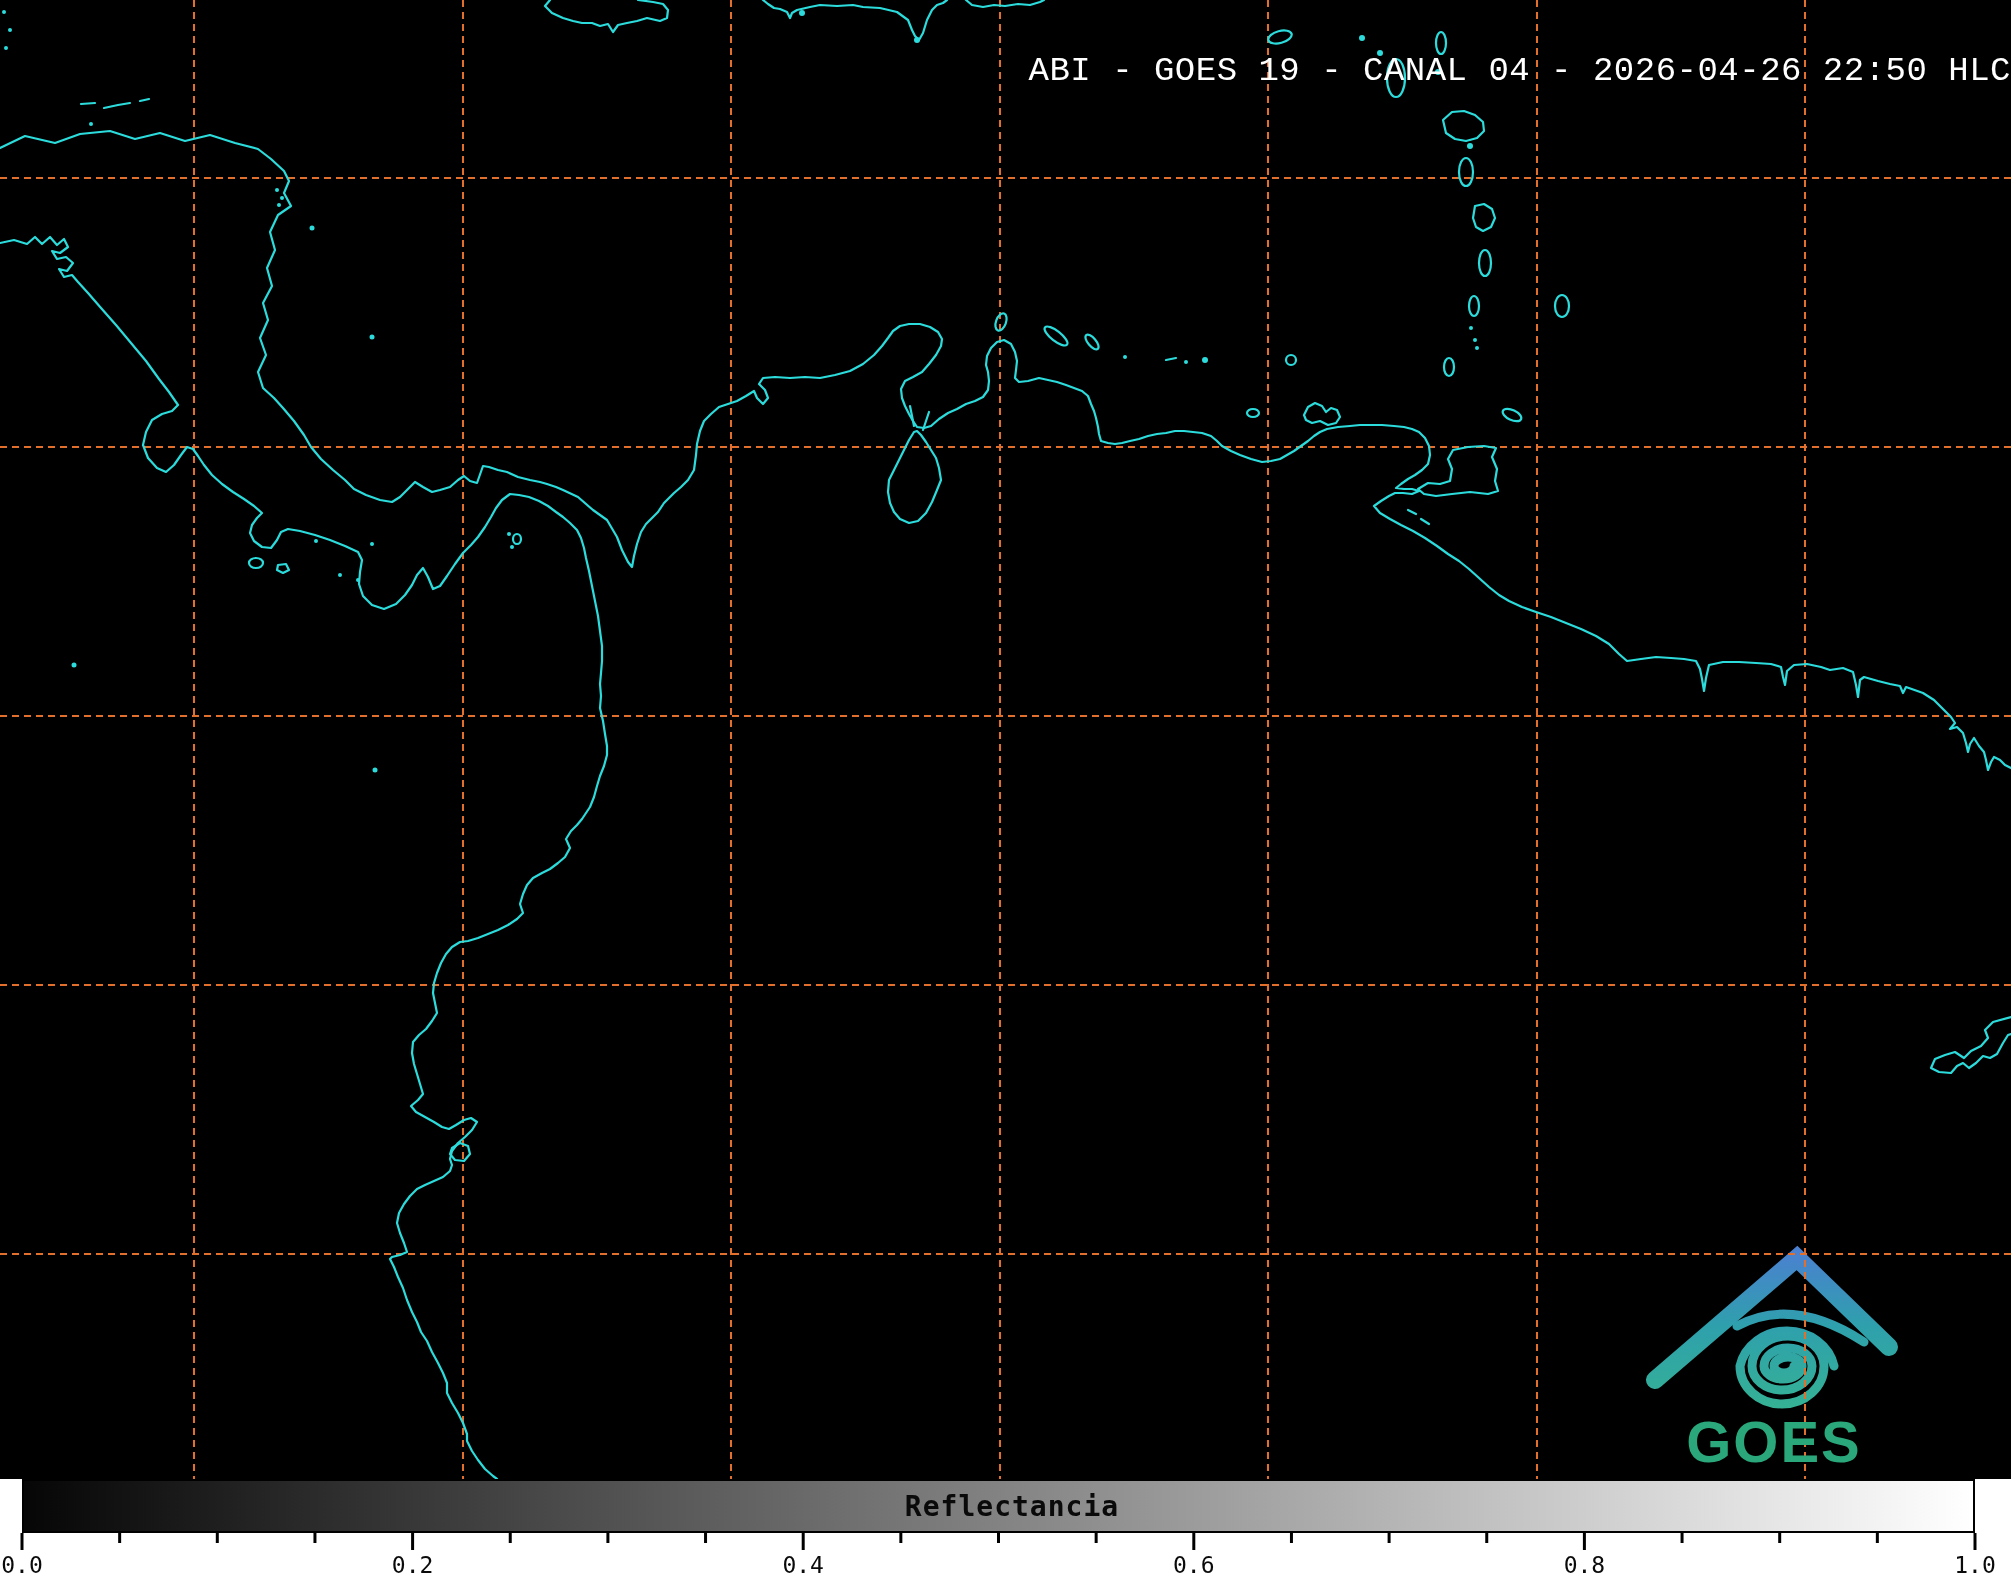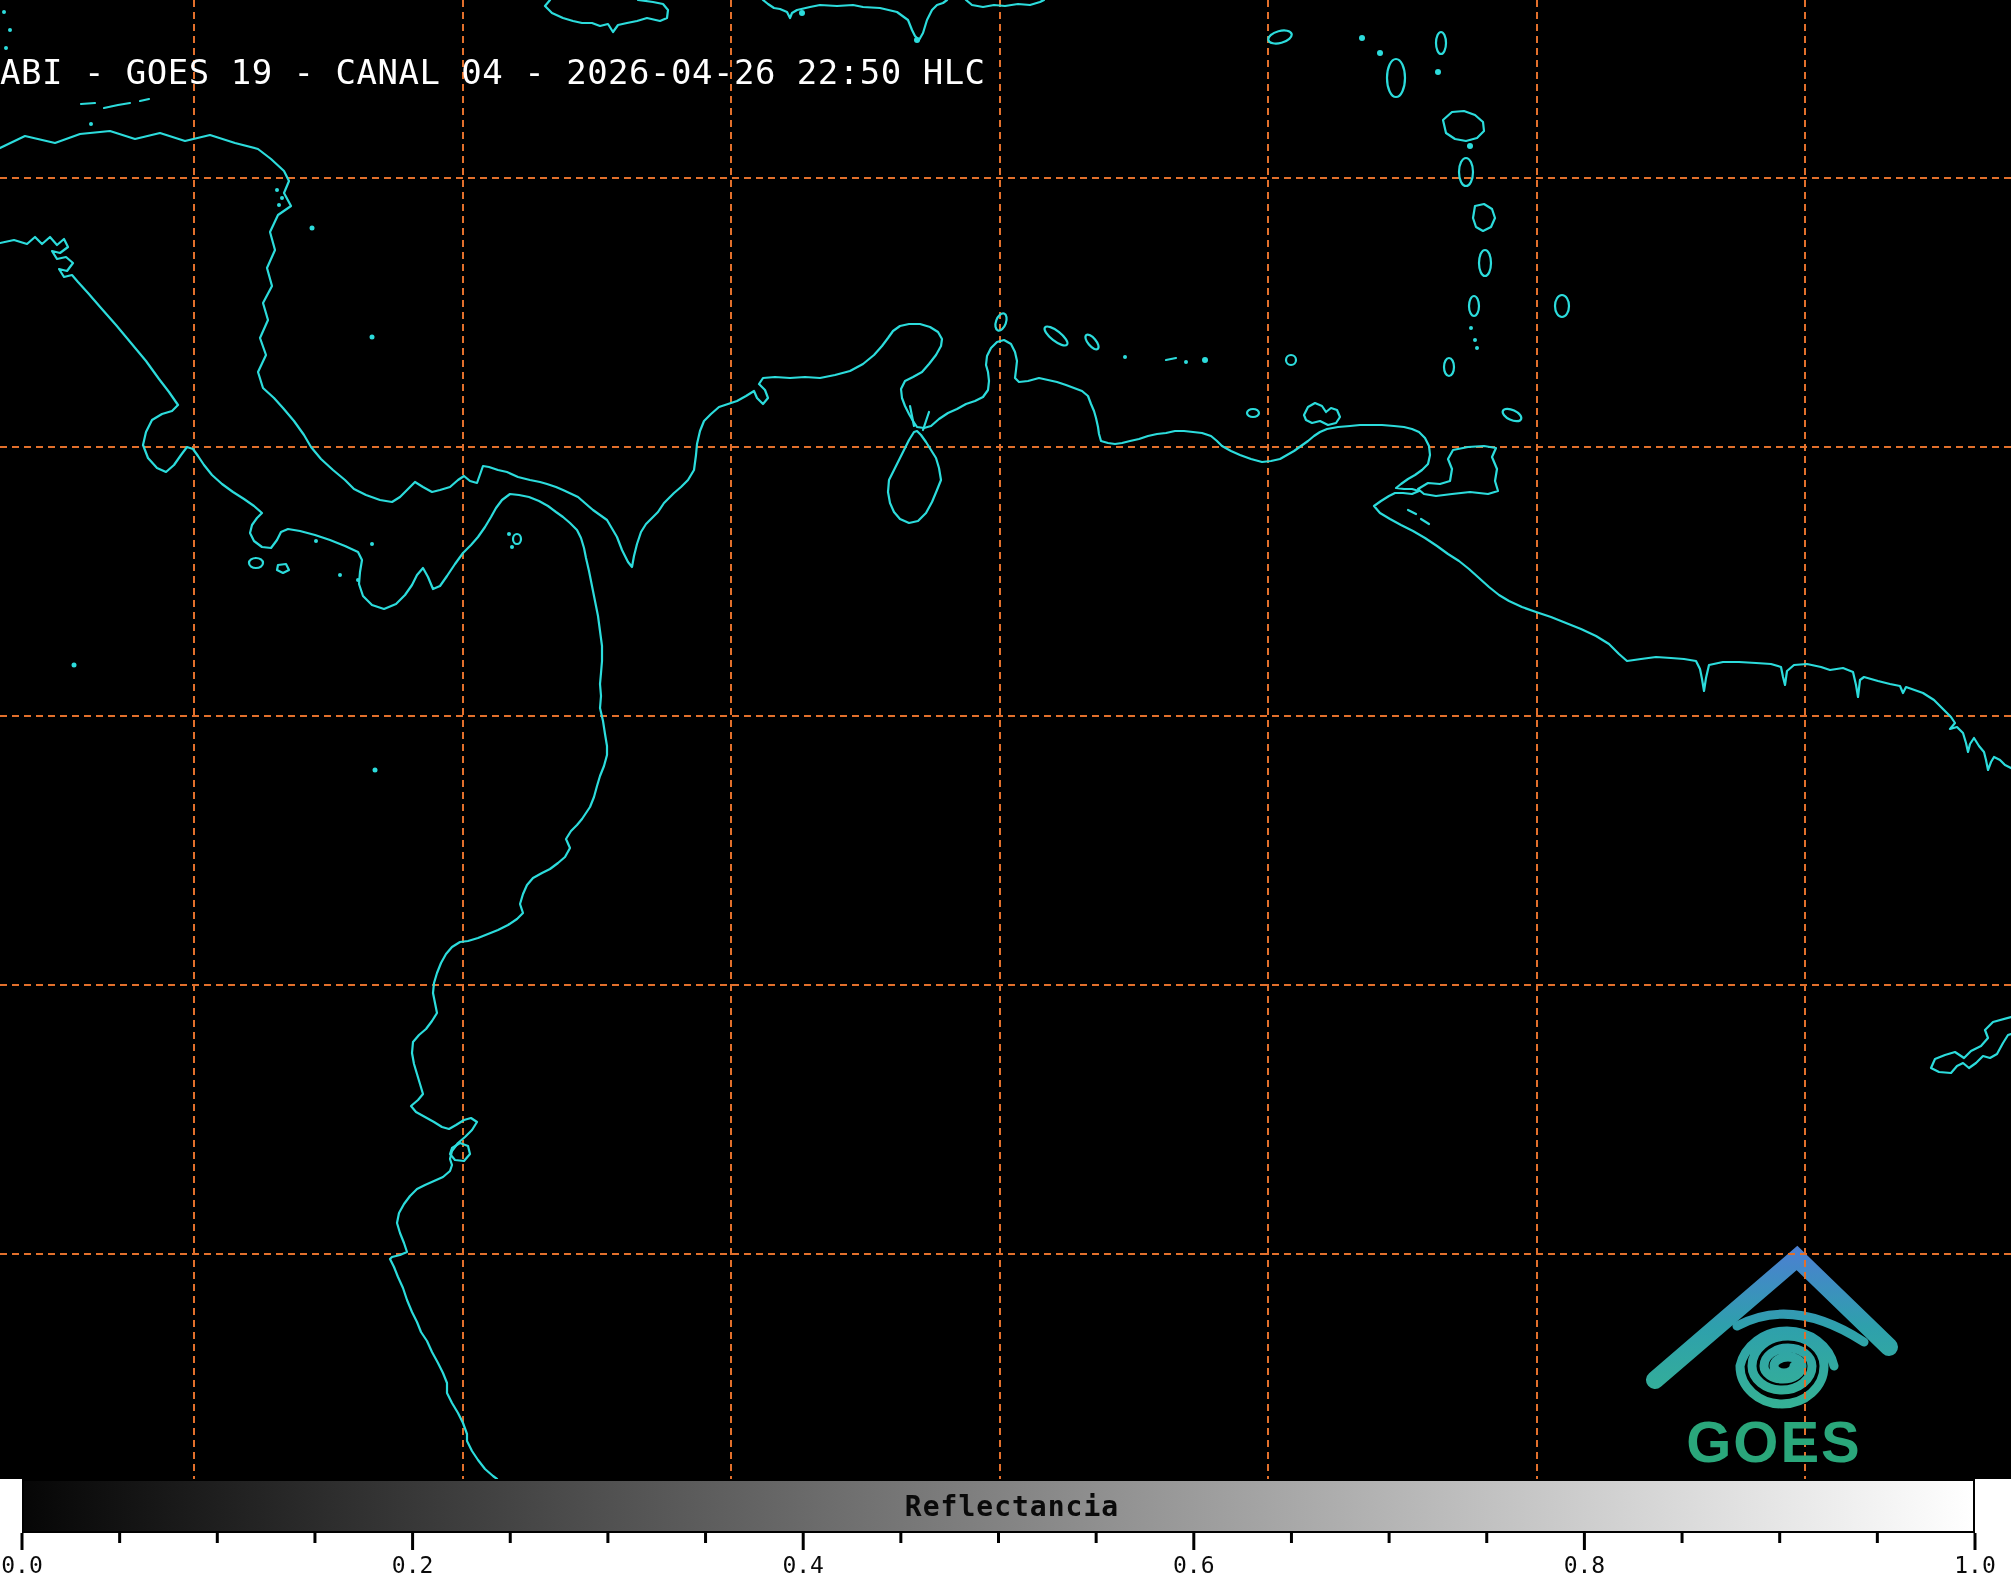--- a/index.html
+++ b/index.html
@@ -16,23 +16,24 @@
   #gridlines line{
     stroke:var(--grid,#e2702c);stroke-width:2;stroke-dasharray:7 5;
   }
   #coasts path, #islands path, #islands ellipse, #islands circle{
     fill:none;stroke:var(--coast,#2cdcdc);stroke-width:2.2;
     stroke-linejoin:round;stroke-linecap:round;
   }
   #dots circle{fill:var(--coast,#2cdcdc);stroke:none;}
   #logo-art path{fill:none;stroke-linecap:round;}
   .map-title{
-    position:absolute;left:0;top:52px;width:100%;text-align:left;
+    position:absolute;left:0;top:52px;width:100%;text-align:right;
     color:var(--title_text,#fff);font-size:34px;letter-spacing:0.5px;
     white-space:pre;
+    font-family:Liberation Mono, monospace;
   }
   .ideam-text{
     position:absolute;left:1662px;top:1408px;width:224px;text-align:center;
     font-family:"Liberation Sans", sans-serif;font-weight:bold;
     font-size:58px;letter-spacing:2px;color:var(--ideam_green,#2aa77b);
   }
   .cbar{
     position:absolute;left:22px;top:1479px;width:1953px;height:54px;
     box-sizing:border-box;border:2px solid #000;
     background:linear-gradient(to right, var(--bar_start,#060606), var(--bar_end,#fff));

